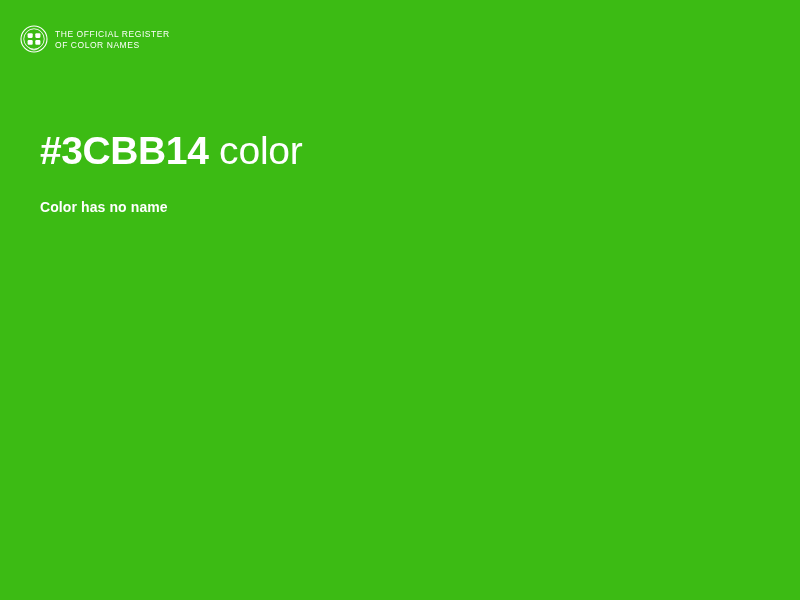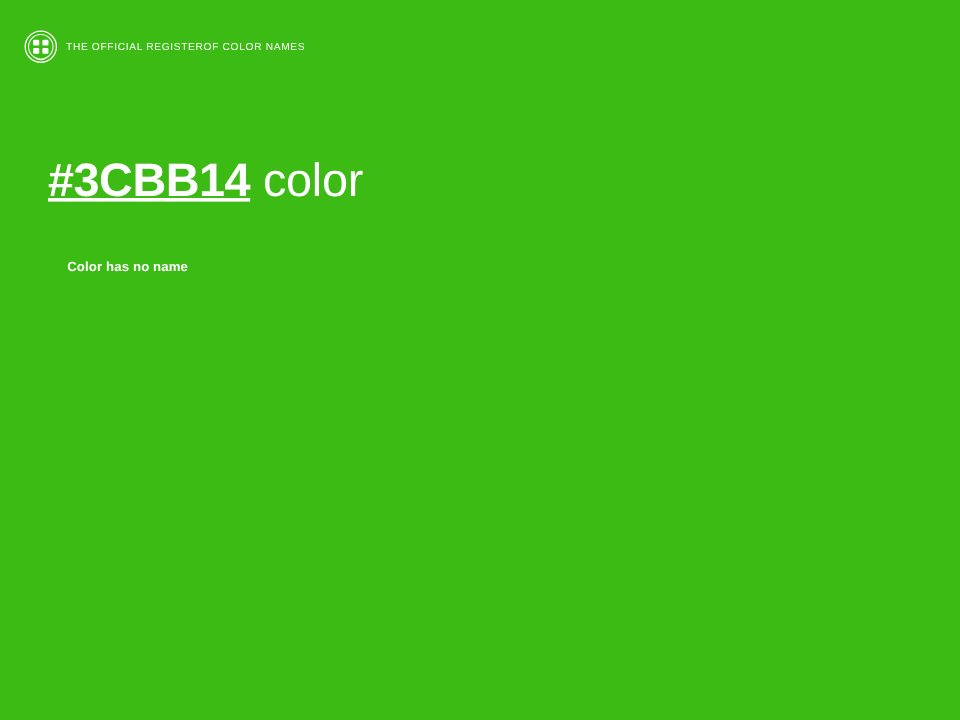--- a/index.html
+++ b/index.html
@@ -36,21 +36,21 @@
 
   .brand-emblem {
     width: 28px;
     height: 28px;
     flex: 0 0 28px;
     display: block;
   }
 
   .brand-wordmark {
     display: flex;
-    flex-direction: row;
+    flex-direction: column;
     justify-content: center;
     padding-top: 1px;
   }
 
   .brand-line {
     font-size: 8.5px;
     line-height: 10.5px;
     letter-spacing: 0.55px;
     color: #ffffff;
     white-space: nowrap;
@@ -72,32 +72,31 @@
     line-height: 46px;
     color: #ffffff;
     font-weight: 400;
     letter-spacing: -0.2px;
     white-space: nowrap;
   }
 
   .headline .hex {
     font-weight: 700;
     letter-spacing: -0.4px;
-    text-decoration: underline;
   }
 
   .headline .suffix {
     font-weight: 400;
     text-align: right;
   }
 
   .subline {
-    margin: 16px;
+    margin: 0;
     padding-top: 26px;
-    font-size: 11px;
+    font-size: 14px;
     line-height: 14px;
     color: #ffffff;
     font-weight: 700;
     letter-spacing: 0.1px;
     white-space: nowrap;
   }
 </style>
 </head>
 <body>
 

